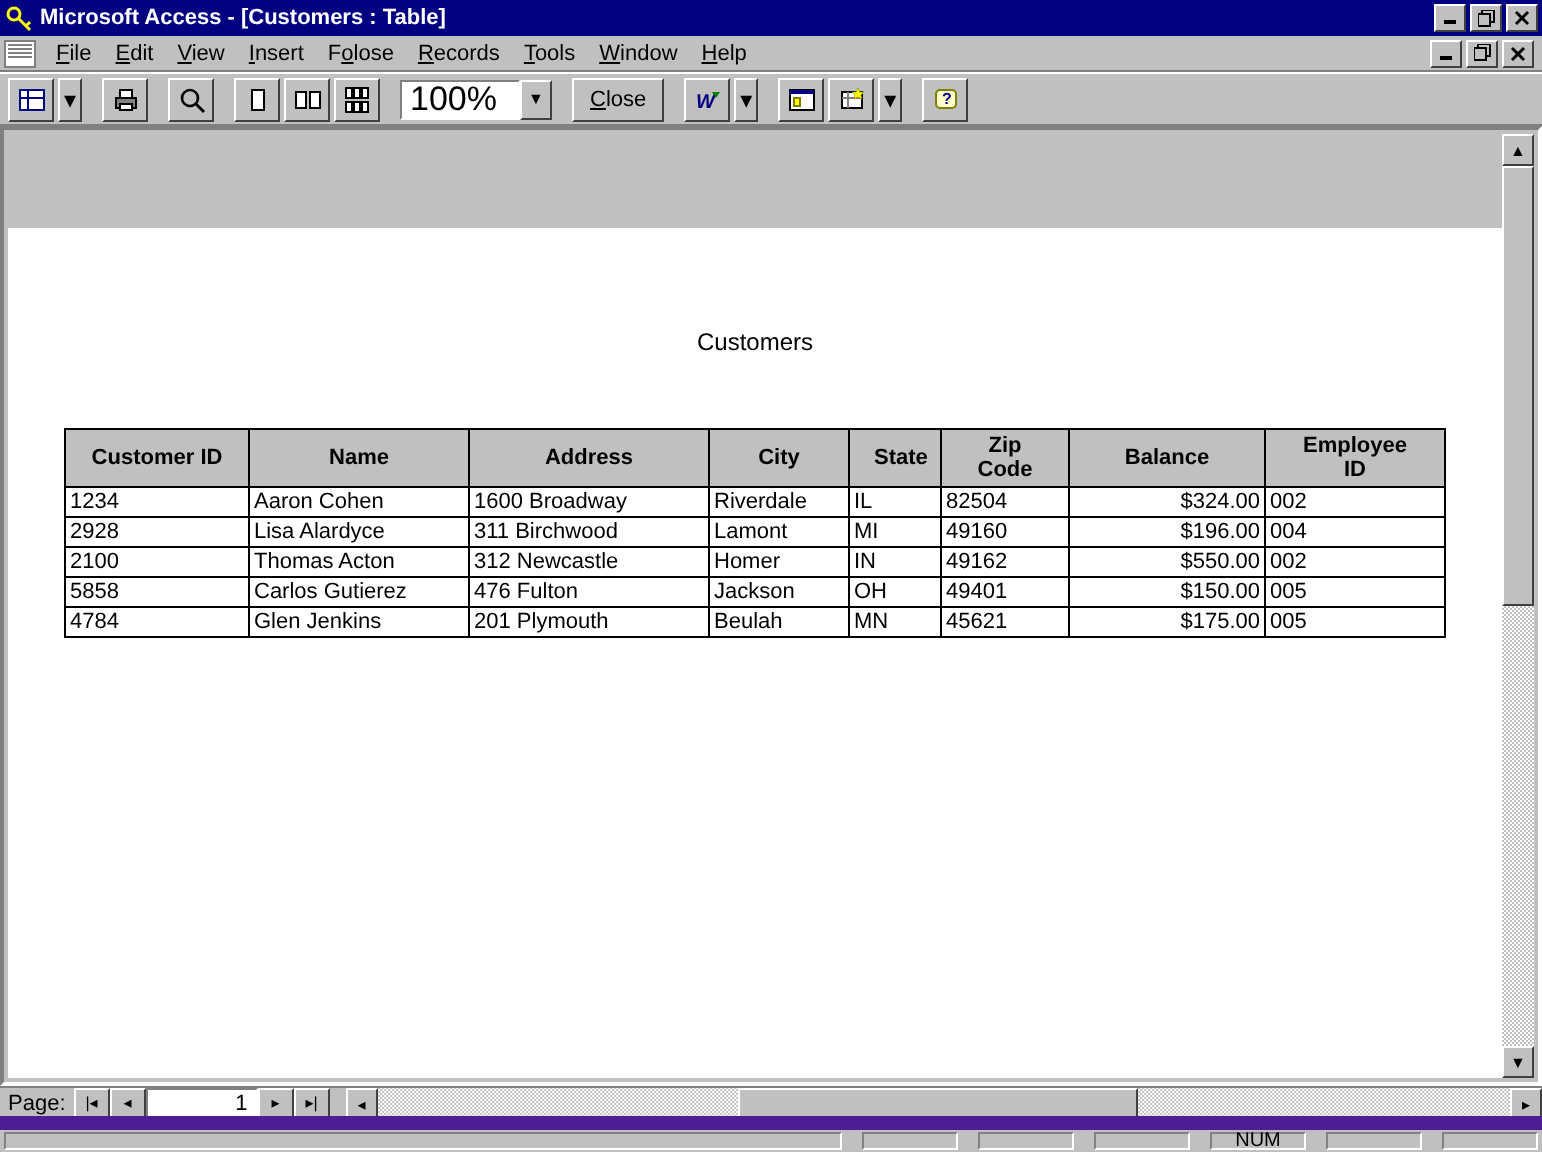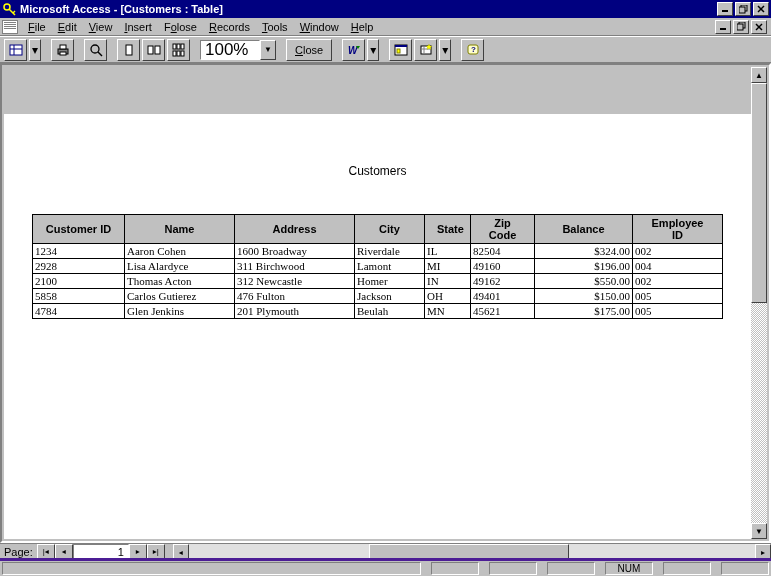--- a/index.html
+++ b/index.html
@@ -153,21 +153,20 @@
     background: #c0c0c0;
     border: 1px solid #000;
     padding: 2px 12px;
     font-weight: bold;
     text-align: center;
   }
   table.data td {
     border: 1px solid #000;
     padding: 1px 2px;
     background: #fff;
-    font-family: Liberation Serif, serif;
   }
   table.data td.num { text-align: right; }
   .vscroll {
     position: absolute;
     right: 2px; top: 2px; bottom: 2px;
     width: 16px;
     background: #c0c0c0;
     display: flex;
     flex-direction: column;
   }
@@ -244,21 +243,21 @@
     width: 200px;
     background: #c0c0c0;
     border: 1px solid;
     border-color: #fff #404040 #404040 #fff;
   }
   .statusbar {
     position: absolute;
     bottom: 0; left: 0; right: 0;
     height: 18px;
     background: #c0c0c0;
-    border-top: 3px solid #4c1d95;
+    border-top: 7px solid #4c1d95;
     display: flex;
     align-items: stretch;
     padding: 1px 2px;
     gap: 10px;
   }
   .statusbar .pane {
     border: 1px solid;
     border-color: #808080 #fff #fff #808080;
     flex-shrink: 0;
     display: flex;

